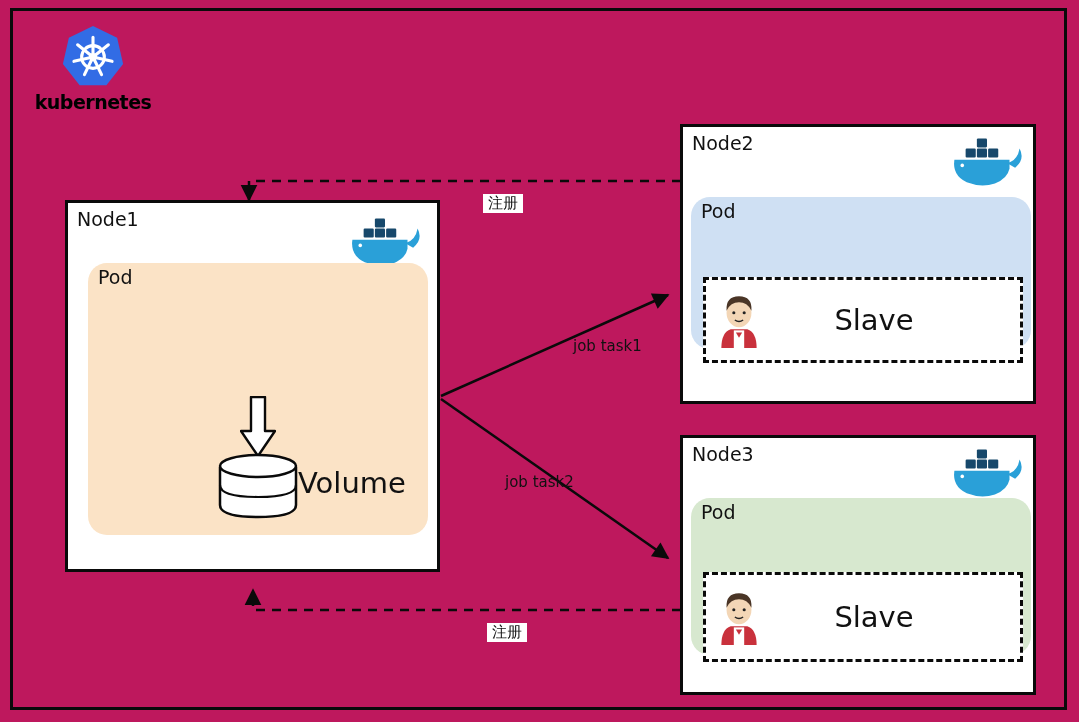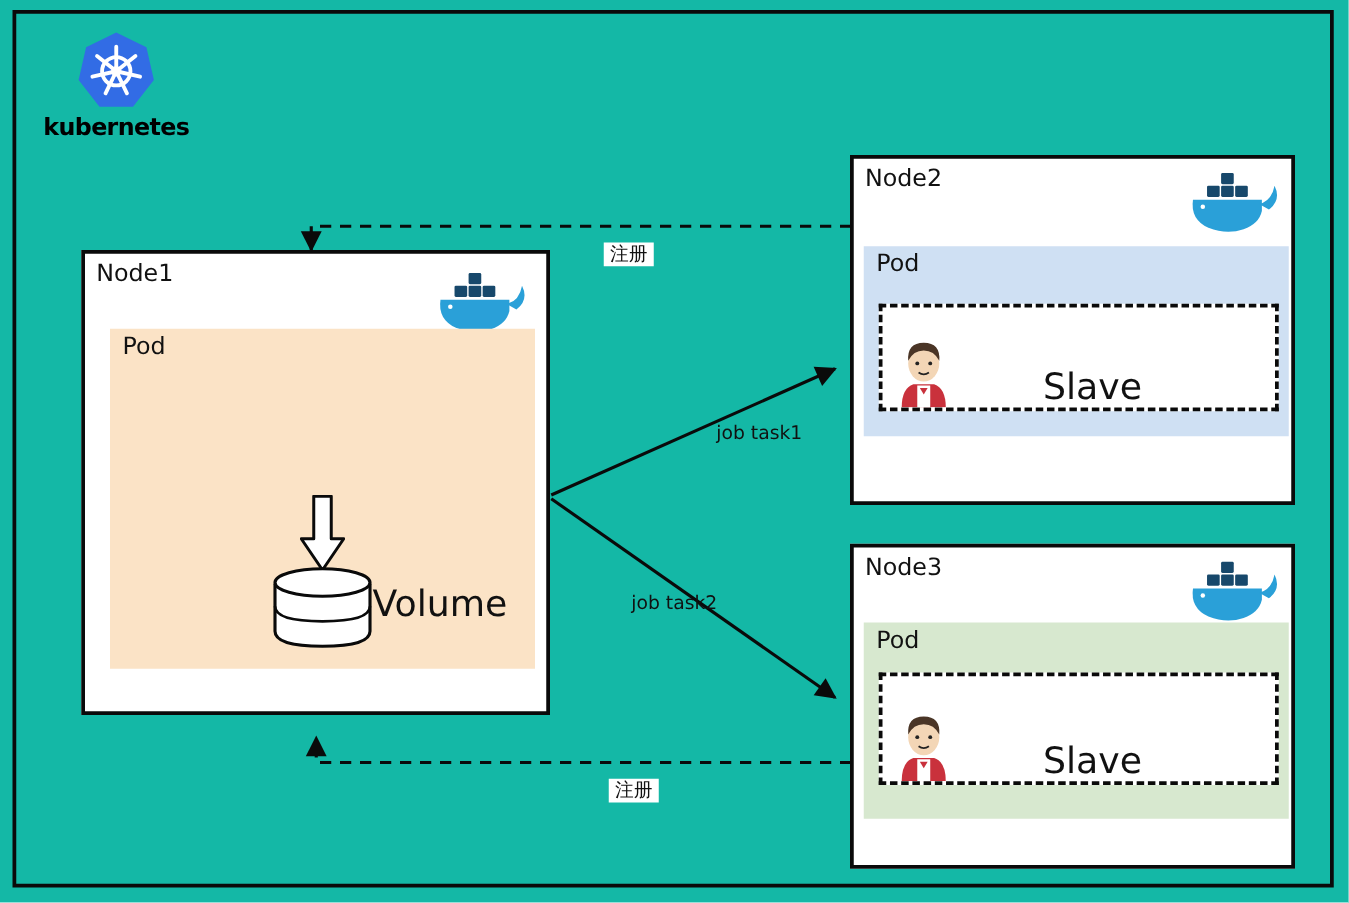--- a/index.html
+++ b/index.html
@@ -1,46 +1,46 @@
 <!DOCTYPE html>
 <html style="--pod-orange: #fbe3c6; --pod-blue: #cfe0f3; --pod-green: #d7e8cf; --kubernetes-blue: #326ce5; --docker-blue: #2aa0d8; --docker-navy: #17486b; --jenkins-red: #c9313c; --jenkins-skin: #f3d6b6; --line-black: #0a0a0a;"><head>
 <meta charset="utf-8">
 <style>
   * { margin:0; padding:0; box-sizing:border-box; }
   html,body { background:#fff; }
   body { font-family:"DejaVu Sans","Liberation Sans",sans-serif; color:#111; }
 
-  .canvas { position:relative; width:1079px; height:722px; background:#14b8a6; overflow:hidden; }
+  .canvas { position:relative; width:1079px; height:722px; background:#be185d; overflow:hidden; }
   .frame { position:absolute; left:10px; top:8px; width:1057px; height:702px; border:3px solid var(--line-black,#0a0a0a); }
 
   
   .k8s { position:absolute; left:26px; top:24px; width:134px; text-align:center; }
   .k8s svg { width:66px; height:66px; display:block; margin:0 auto; }
   .k8s-label { font-weight:bold; font-size:19px; letter-spacing:-0.5px; margin-top:1px; color:#000; }
   .fill-k8s { fill:var(--kubernetes-blue,#326ce5); }
 
   
   .node { position:absolute; background:#fff; border:3px solid var(--line-black,#0a0a0a); }
   #node1 { left:65px;  top:200px; width:375px; height:372px; }
   #node2 { left:680px; top:124px; width:356px; height:280px; }
   #node3 { left:680px; top:435px; width:356px; height:260px; }
   .node-title { position:absolute; left:9px; top:5px; font-size:19px; }
   .docker-icon { position:absolute; width:76px; height:54px; }
   #node1 .docker-icon { right:14px; top:12px; }
   #node2 .docker-icon { right:8px;  top:8px; }
   #node3 .docker-icon { right:8px;  top:8px; }
 
-  .pod { position:absolute; }
+  .pod { position:absolute;border-radius:19px; }
   #node1 .pod { left:20px; top:60px; width:340px; height:272px; background:var(--pod-orange,#fbe3c6); }
   #node2 .pod { left:8px;  top:70px; width:340px; height:152px; background:var(--pod-blue,#cfe0f3); }
   #node3 .pod { left:8px;  top:60px; width:340px; height:157px; background:var(--pod-green,#d7e8cf); }
   .pod-label { position:absolute; left:10px; top:3px; font-size:19px; }
 
   .container-box { position:absolute; background:#fff; border:3px dashed var(--line-black,#0a0a0a);
-                   display:flex; align-items:flex-end; }
+                   display:flex; align-items:center;margin-top:34px; }
   #node1 .container-box { left:8px;  top:40px; width:326px; height:94px; }
   #node2 .container-box { left:12px; top:46px; width:320px; height:86px; }
   #node3 .container-box { left:12px; top:40px; width:320px; height:90px; }
   .jenkins-icon { width:46px; height:56px; margin-left:10px; flex:none; }
   .container-label { flex:1; text-align:center; font-size:29px; padding-right:34px; }
 
   .block-arrow { position:absolute; left:152px; top:133px; width:36px; height:62px; }
   .cylinder    { position:absolute; left:128px; top:190px; width:84px; height:66px; }
   .volume-label{ position:absolute; left:210px; top:203px; font-size:29px; }
 

